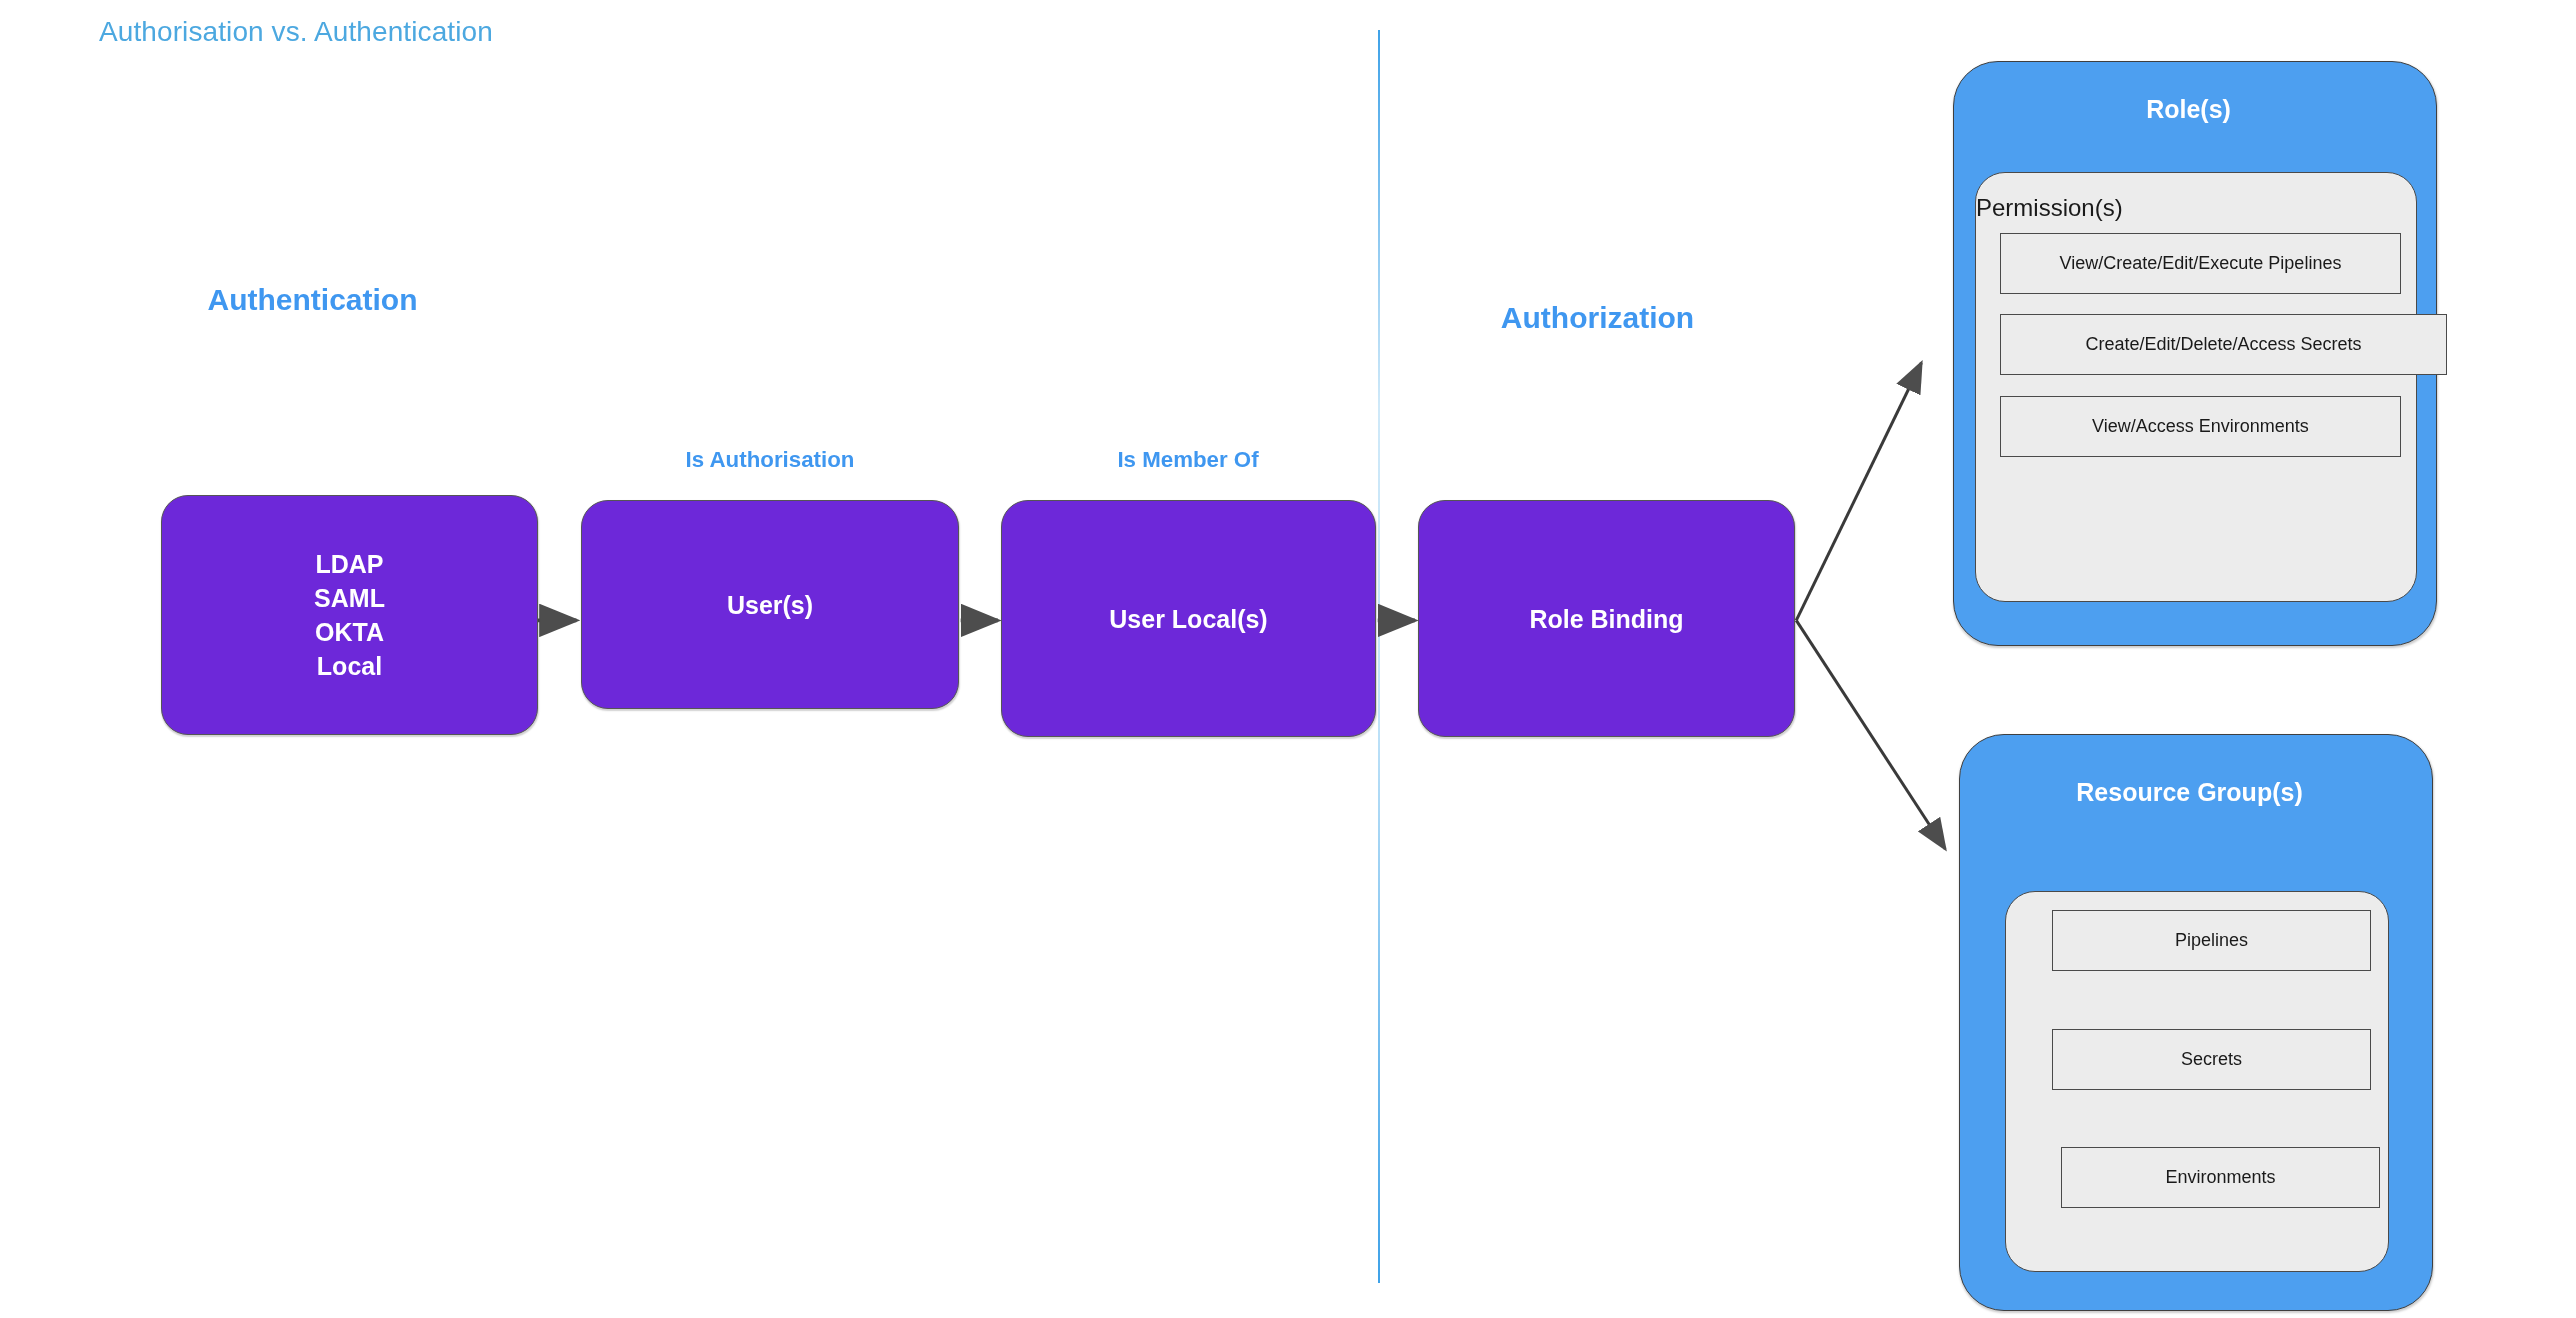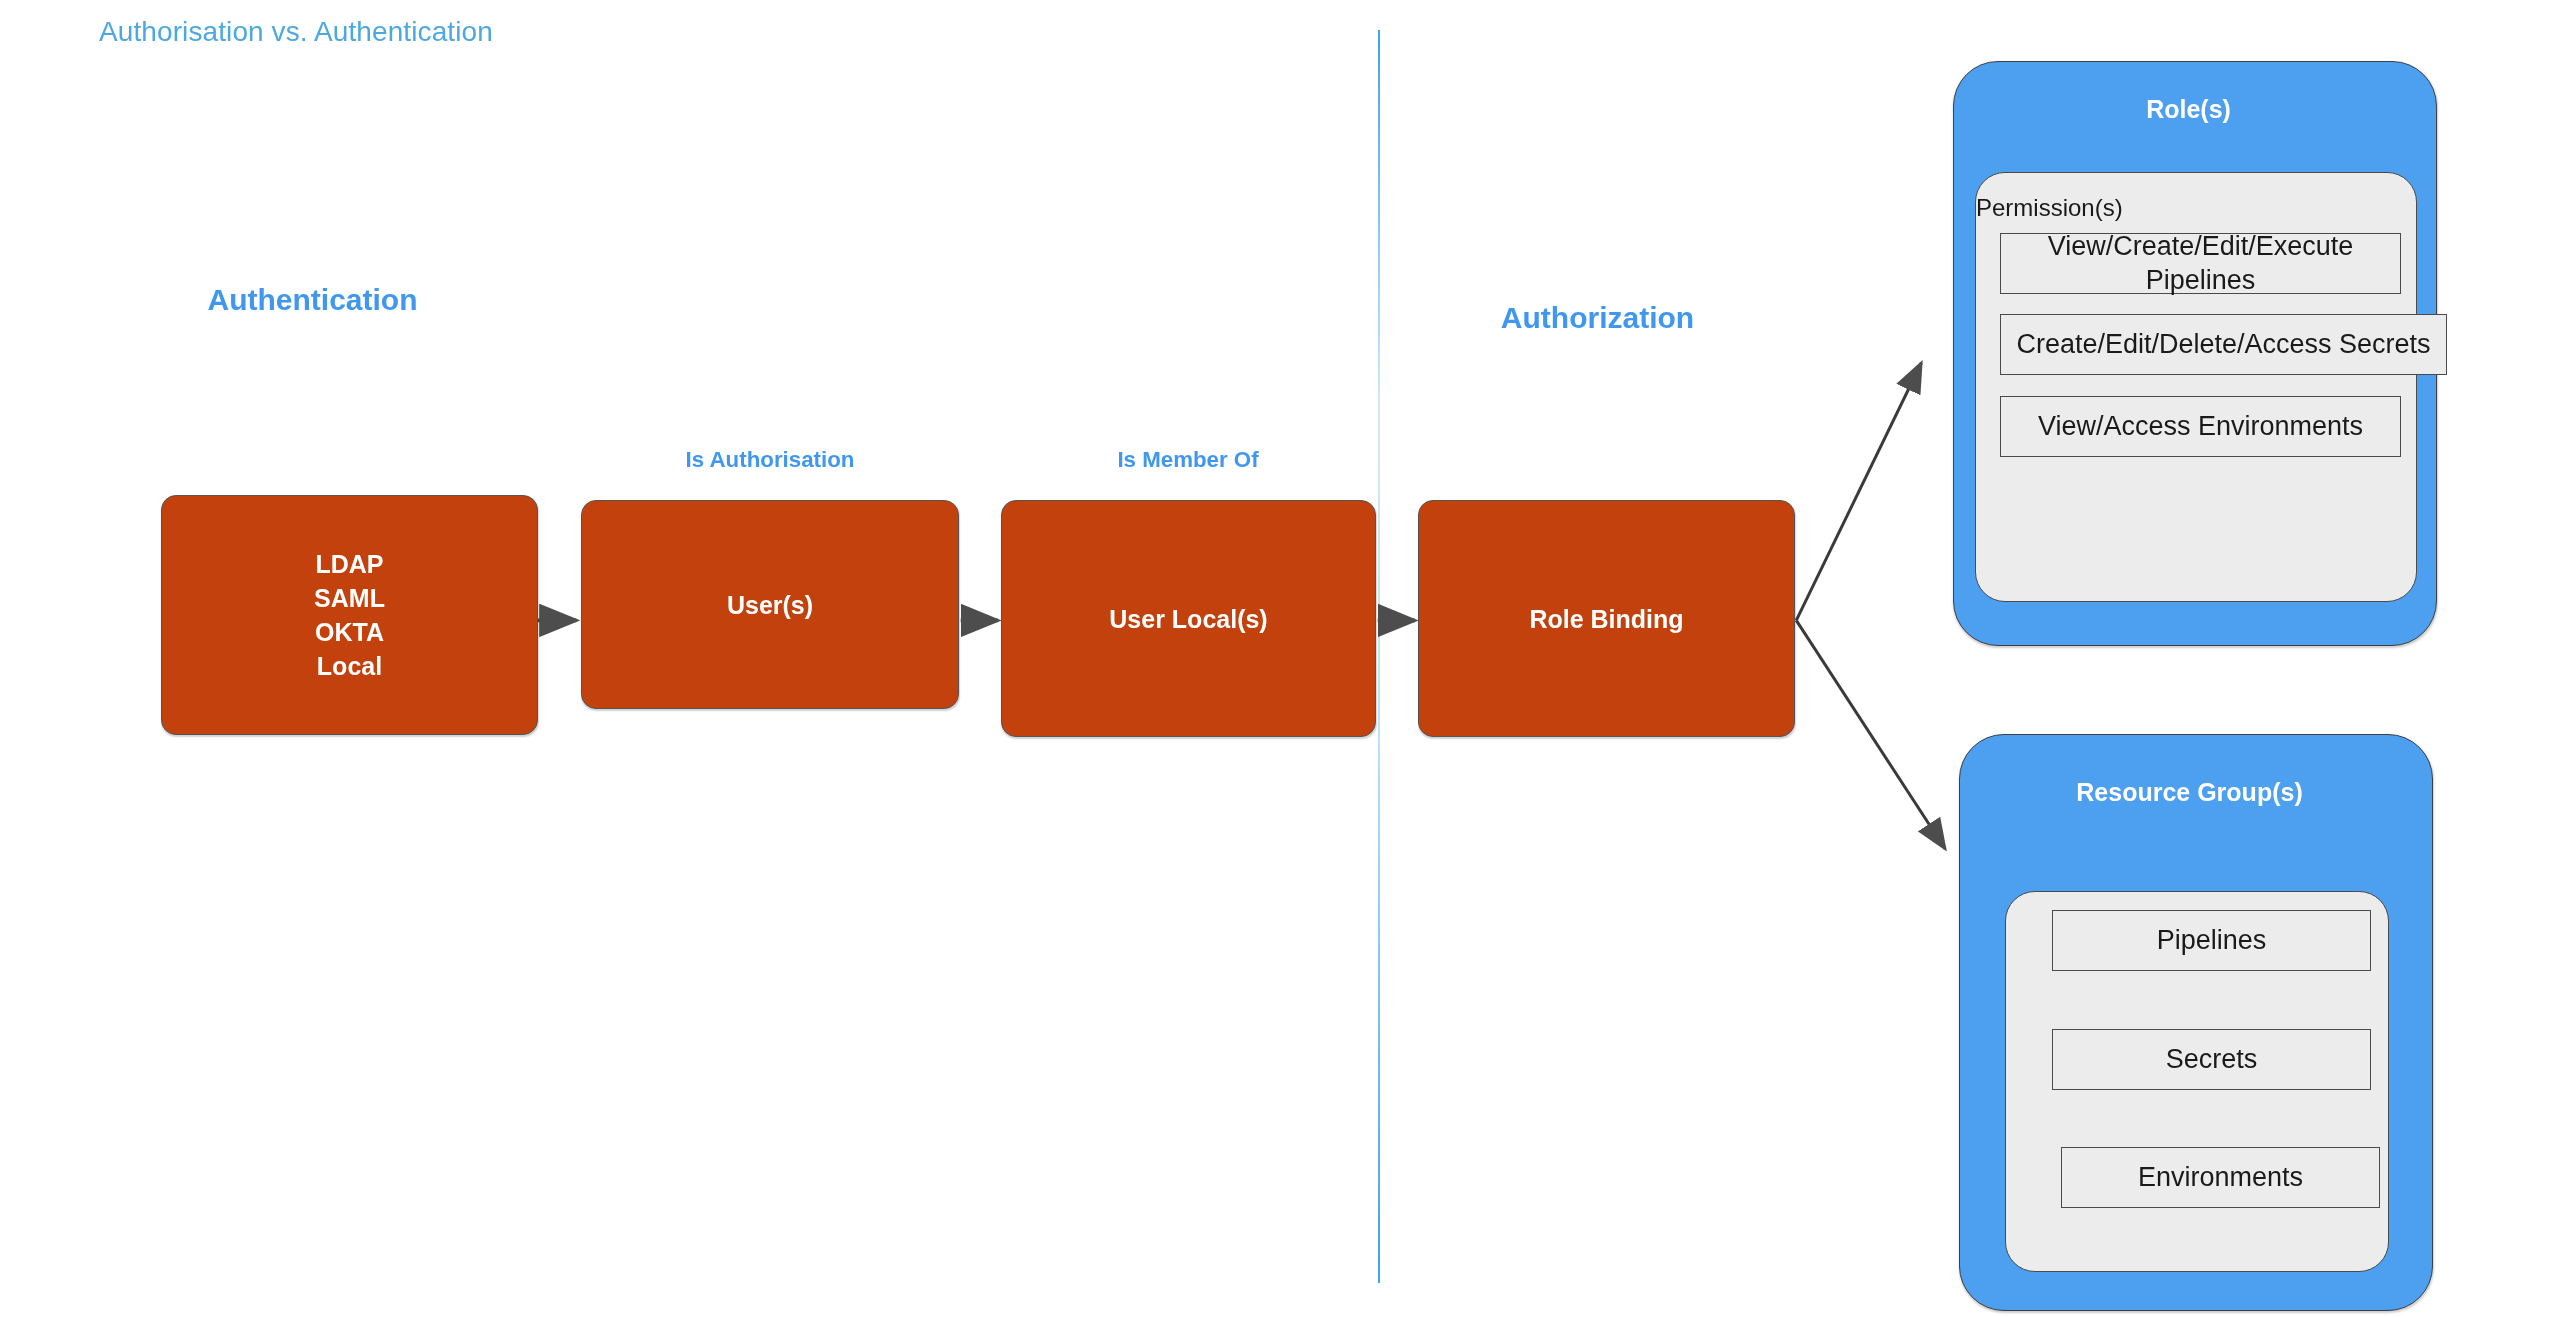--- a/index.html
+++ b/index.html
@@ -42,23 +42,23 @@
     left: 1378px;
     top: 30px;
     width: 2.2px;
     height: 1253px;
     background: linear-gradient(to bottom,#3fa2e8 0%, #cfe9f9 30%, #bfe2f8 55%, #3fa2e8 100%);
   }
 
   
   .flow-box {
     position: absolute;
-    background: #c2410c;
+    background: #6d28d9;
     border: 1.5px solid #555555;
-    border-radius: 15px;
+    border-radius: 27px;
     box-sizing: border-box;
     display: flex;
     align-items: center;
     justify-content: center;
     color: #ffffff;
     font-weight: bold;
     font-size: 25px;
     text-align: center;
     line-height: 1.36;
     box-shadow: 0.7px 1.5px 1.5px rgba(0,0,0,0.18);
@@ -103,21 +103,21 @@
   .item-box {
     position: absolute;
     background: #ececec;
     border: 1.5px solid #4a4a4a;
     box-sizing: border-box;
     display: flex;
     align-items: center;
     justify-content: center;
     text-align: center;
     color: #1a1a1a;
-    font-size: 27px;
+    font-size: 18px;
     line-height: 1.25;
   }
 </style>
 </head>
 <body>
 
 <div id="canvas">
 
   <div class="title">Authorisation vs. Authentication</div>
 

